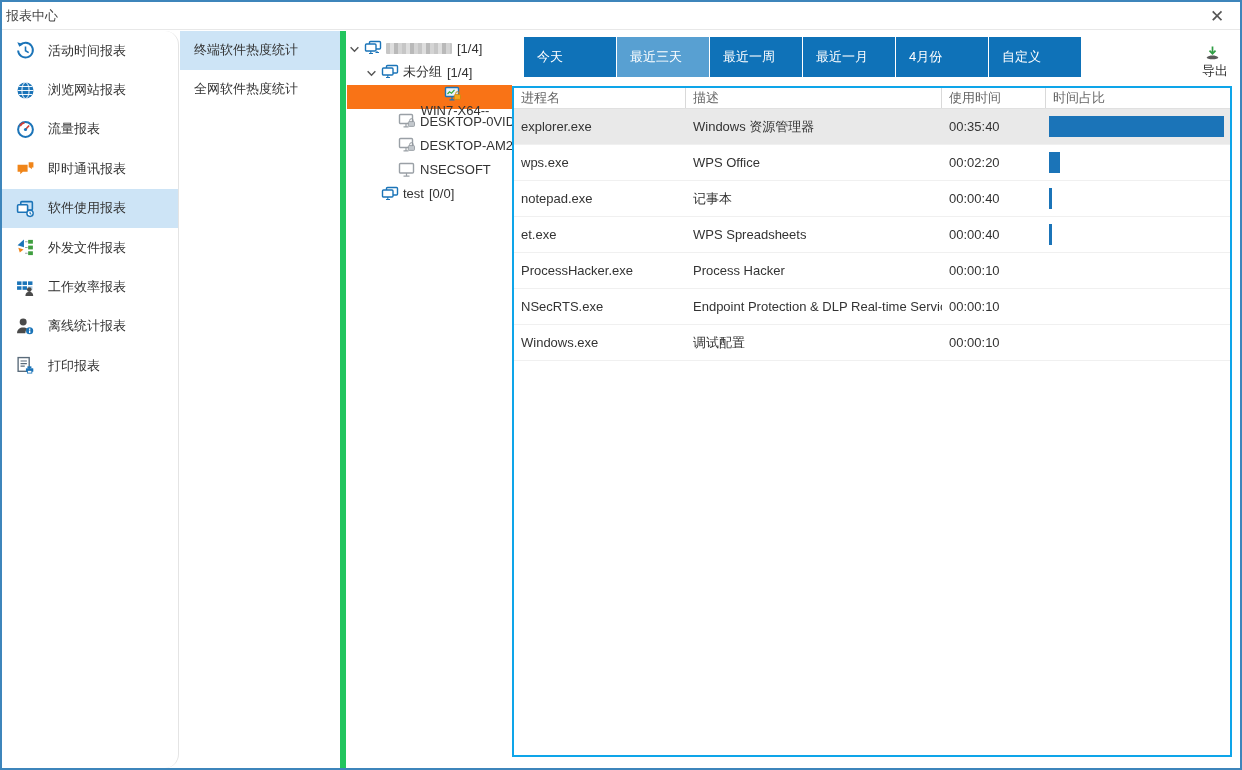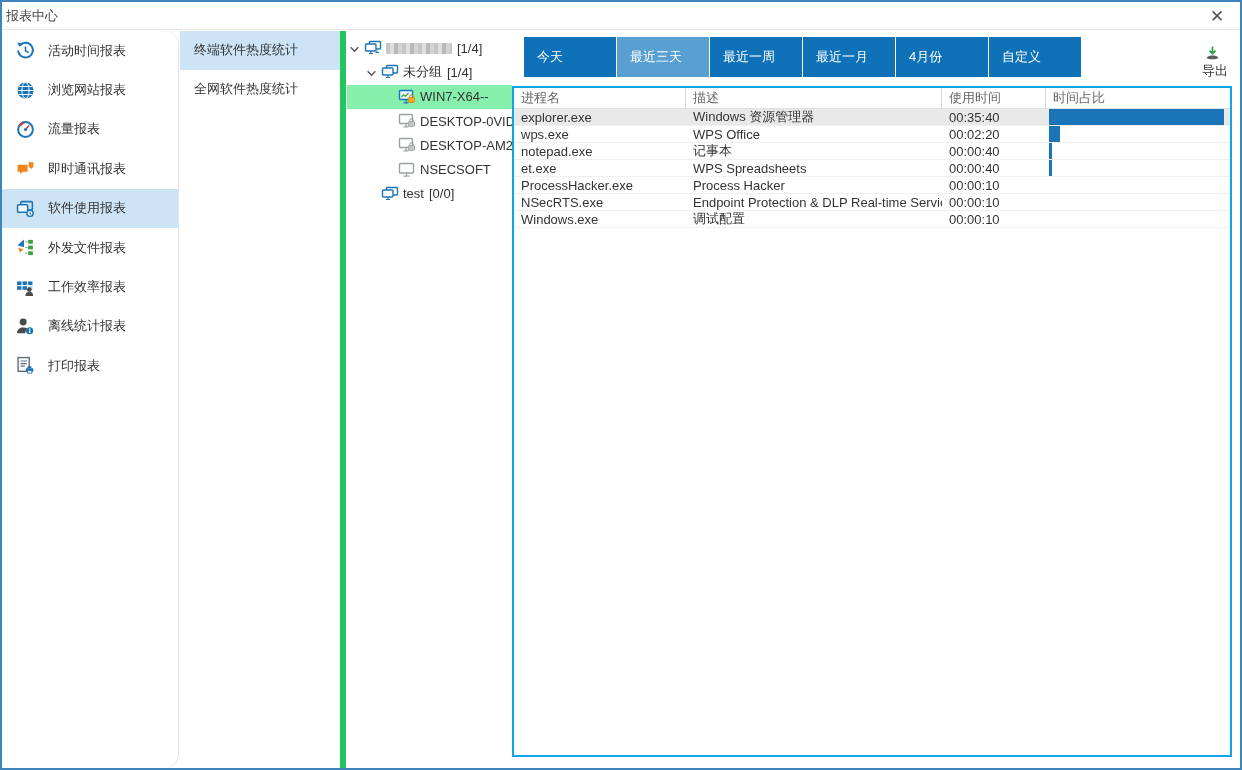--- a/index.html
+++ b/index.html
@@ -27,39 +27,39 @@
   
   .tree { position:absolute; left:345px; top:29px; bottom:0; width:165px; background:#fff; padding-top:5px; }
   .tree-row { height:24.3px; display:flex; align-items:center; white-space:nowrap; cursor:pointer; }
   .tree-row .chev { width:11px; height:11px; margin-right:4px; flex:0 0 11px; }
   .tree-row .tico { width:18px; height:18px; margin-right:4px; flex:0 0 18px; }
   .tree-row .tlbl { color:#333; }
   .tree-row .cnt { color:#333; margin-left:5px; }
   .lvl0 { padding-left:2px; }
   .lvl1 { padding-left:19px; }
   .lvl2 { padding-left:51px; }
-  .tree-row.selected { background:#86efac; }
+  .tree-row.selected { background:#f97316;flex-direction:column; }
   .redacted { display:inline-block; width:66px; height:11px; border-radius:1px;
     background:repeating-linear-gradient(90deg,#c6c6c6 0 4px,#dedede 4px 8px,#b9b9b9 8px 12px,#d4d4d4 12px 16px); }
 
   
   .main { position:absolute; left:510px; top:29px; right:0; bottom:0; background:#fff; }
   .tabbar { position:absolute; left:3px; top:6px; height:40px; display:flex;margin-left:9px; }
   .tab { width:92px; height:40px; margin-right:1px; background:#0f72b8; color:#fff; display:flex; align-items:center; padding-left:13px; cursor:pointer; }
   .tab.selected { background:#58a0d2; }
   .export { position:absolute; right:12px; top:14px; display:flex; align-items:center; cursor:pointer; color:#333;flex-direction:column; }
   .export .eico { width:17px; height:17px; margin-right:5px; }
 
   
   .panel { position:absolute; left:0; right:8px; top:55px; bottom:11px; border:2px solid #0ea5e9; background:#fff; overflow:hidden; }
   .thead { display:flex; height:21px; border-bottom:1px solid #e0e0e0; color:#666; }
   .th { display:flex; align-items:center; padding-left:7px; border-right:1px solid #d9d9d9; cursor:pointer; }
   .th:last-child { border-right:none; }
   .c1 { width:172px; } .c2 { width:256px; } .c3 { width:104px; } .c4 { flex:1; }
-  .trow { display:flex; height:17px; border-bottom:1px solid #f0f0f0; cursor:pointer; }
+  .trow { display:flex; height:36px; border-bottom:1px solid #f0f0f0; cursor:pointer; }
   .trow.selected { background:#e9e9e9; }
   .td { display:flex; align-items:center; padding-left:7px; overflow:hidden; white-space:nowrap; }
   .td.c4 { padding-left:3px; }
   .barwrap { width:175px; height:21px; position:relative; }
   .bar { height:21px; background:#1b74b8; }
 </style>
 </head>
 <body>
 
 <div class="window">

